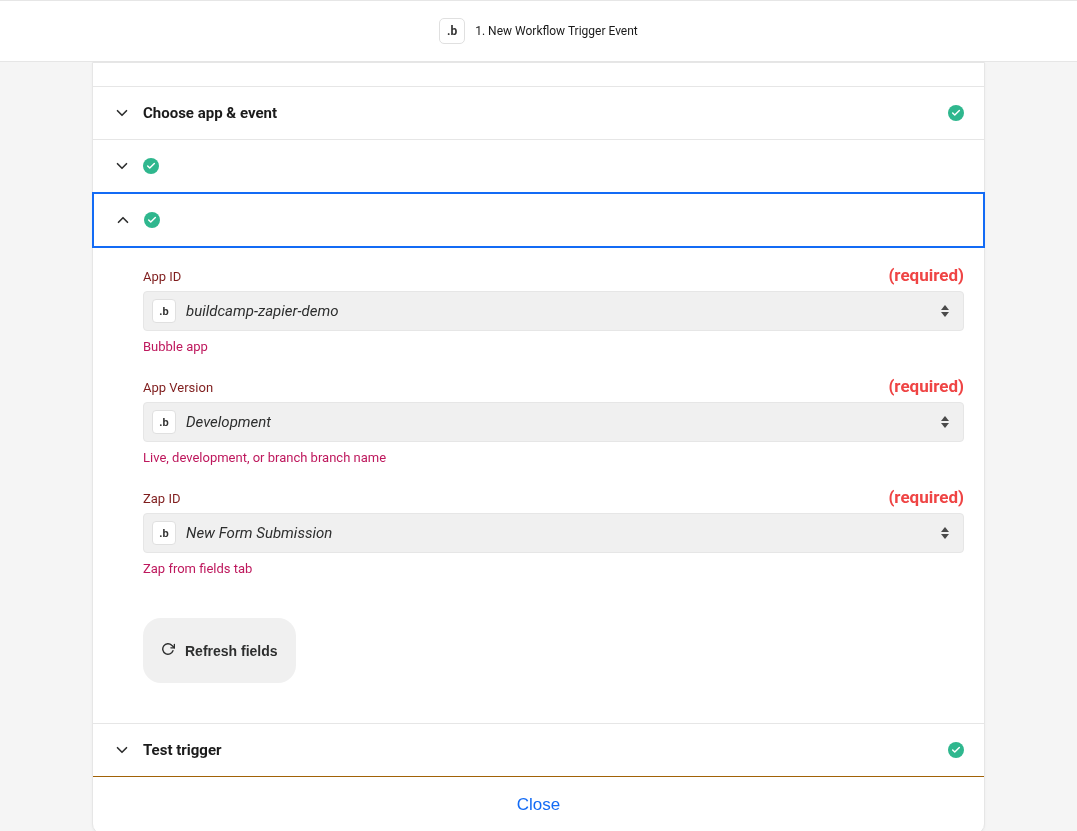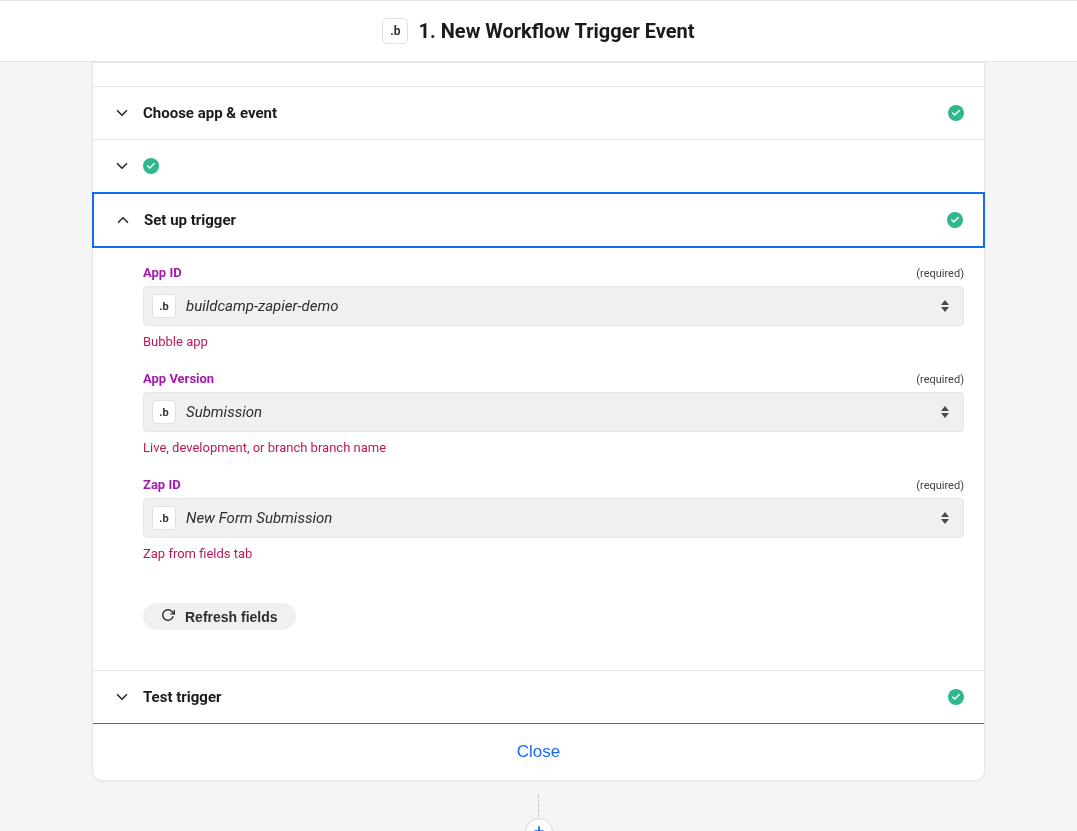--- a/index.html
+++ b/index.html
@@ -30,22 +30,22 @@
       border-radius: 5px;
       display: flex;
       align-items: center;
       justify-content: center;
       font-size: 12px;
       font-weight: 700;
       color: #333;
       background: #fff;
     }
     .page-header-title {
-      font-size: 20px;
-      font-weight: 700;
+      font-size: 12px;
+      font-weight: 400;
       color: #1b1b1b;
     }
     .card {
       width: 893px;
       margin: 14px auto;
       background: #fff;
       border: 1px solid #e6e6e6;
       border-radius: 0 0 10px 10px;
       margin-top: 0;
       box-shadow: 0 1px 3px rgba(0,0,0,0.04);
@@ -102,26 +102,27 @@
       margin-bottom: 22px;
     }
     .field-label-row {
       display: flex;
       justify-content: space-between;
       align-items: baseline;
       margin-bottom: 6px;
     }
     .field-label {
       font-size: 13px;
-      font-weight: 700;
-      color: #a21caf;
+      font-weight: 400;
+      color: #7f1d1d;
     }
     .required-tag {
-      font-size: 11px;
-      color: #404040;
+      font-size: 17px;
+      color: #ef4444;
+      font-weight: bold;
     }
     .select-box {
       background: #f0f0f0;
       border: 1px solid #e6e6e6;
       border-radius: 4px;
       display: flex;
       align-items: center;
       padding: 7px 12px 7px 8px;
       height: 40px;
       cursor: pointer;
@@ -171,21 +172,21 @@
       color: #be185d;
       margin-top: 8px;
     }
     .refresh-btn {
       display: inline-flex;
       align-items: center;
       gap: 10px;
       background: #f0f0f0;
       border: none;
       border-radius: 18px;
-      padding: 5px 18px;
+      padding: 24px 18px;
       font-size: 14px;
       font-weight: 600;
       color: #2d2e2e;
       cursor: pointer;
       margin-top: 20px;
     }
     .refresh-btn svg { width: 14px; height: 14px; }
     .card-footer {
       padding: 18px 0;
       text-align: center;
@@ -257,21 +258,20 @@
         </svg>
     </span>
   </div>
 
   <div class="section active">
     <span class="chev">
       <svg viewBox="0 0 24 24" fill="none" stroke="#2d2e2e" stroke-width="2.2" stroke-linecap="round" stroke-linejoin="round">
           <polyline points="18 15 12 9 6 15"></polyline>
         </svg>
     </span>
-    <span class="section-title">Set up trigger</span>
     <span class="check-badge">
       <svg viewBox="0 0 24 24" fill="none" stroke="#fff" stroke-width="3.5" stroke-linecap="round" stroke-linejoin="round">
           <polyline points="20 6 9 17 4 12"></polyline>
         </svg>
     </span>
   </div>
 
   <div class="panel-body">
 
     
@@ -292,21 +292,21 @@
     </div>
 
     
     <div class="field">
       <div class="field-label-row">
         <span class="field-label">App Version</span>
         <span class="required-tag">(required)</span>
       </div>
       <div class="select-box">
         <span class="app-icon-box">.b</span>
-        <span class="select-value">Submission</span>
+        <span class="select-value">Development</span>
         <span class="select-arrows">
           <span class="tri-up"></span>
             <span class="tri-down"></span>
         </span>
       </div>
       <div class="field-help">Live, development, or branch branch name</div>
     </div>
 
     
     <div class="field">

